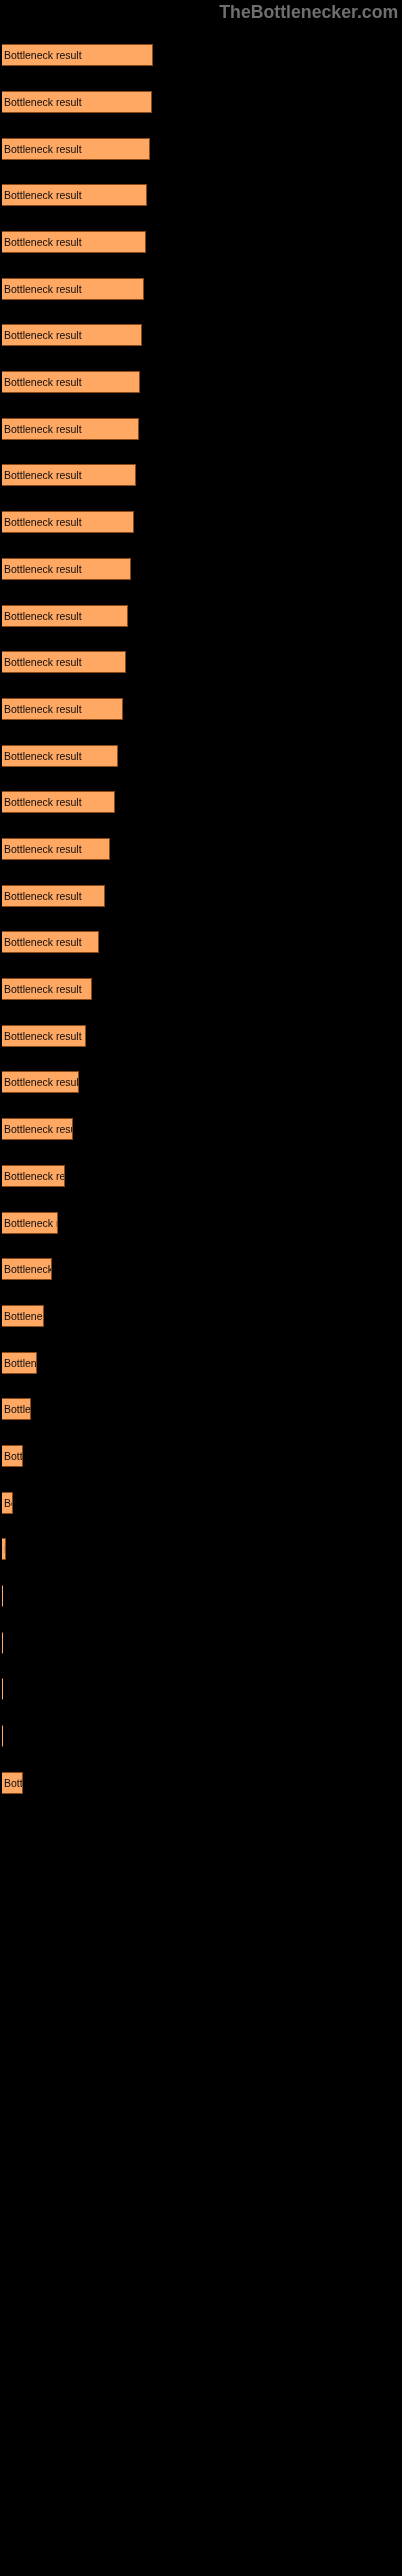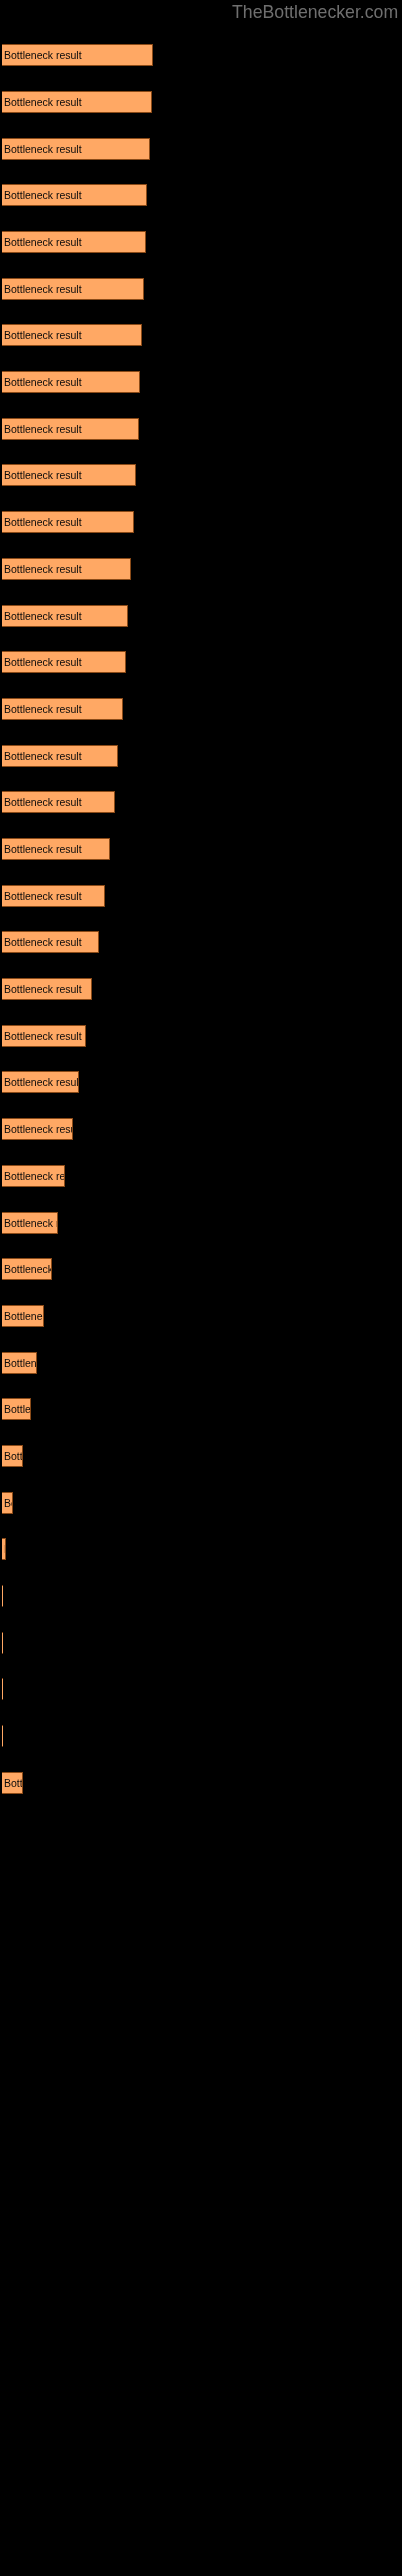--- a/index.html
+++ b/index.html
@@ -28,20 +28,21 @@
     position: absolute;
     right: 4.8px;
     top: 1.6px;
     color: #6f6f6f;
     font-size: 17.7px;
     line-height: 21px;
     font-family: "Liberation Sans", sans-serif;
     letter-spacing: 0px;
     white-space: nowrap;
     user-select: none;
+    font-weight: bold;
   }
   .plot-area {
     position: absolute;
     left: 0;
     top: 0;
     width: 403px;
     height: 2576px;
   }
   .bar-row {
     position: absolute;

